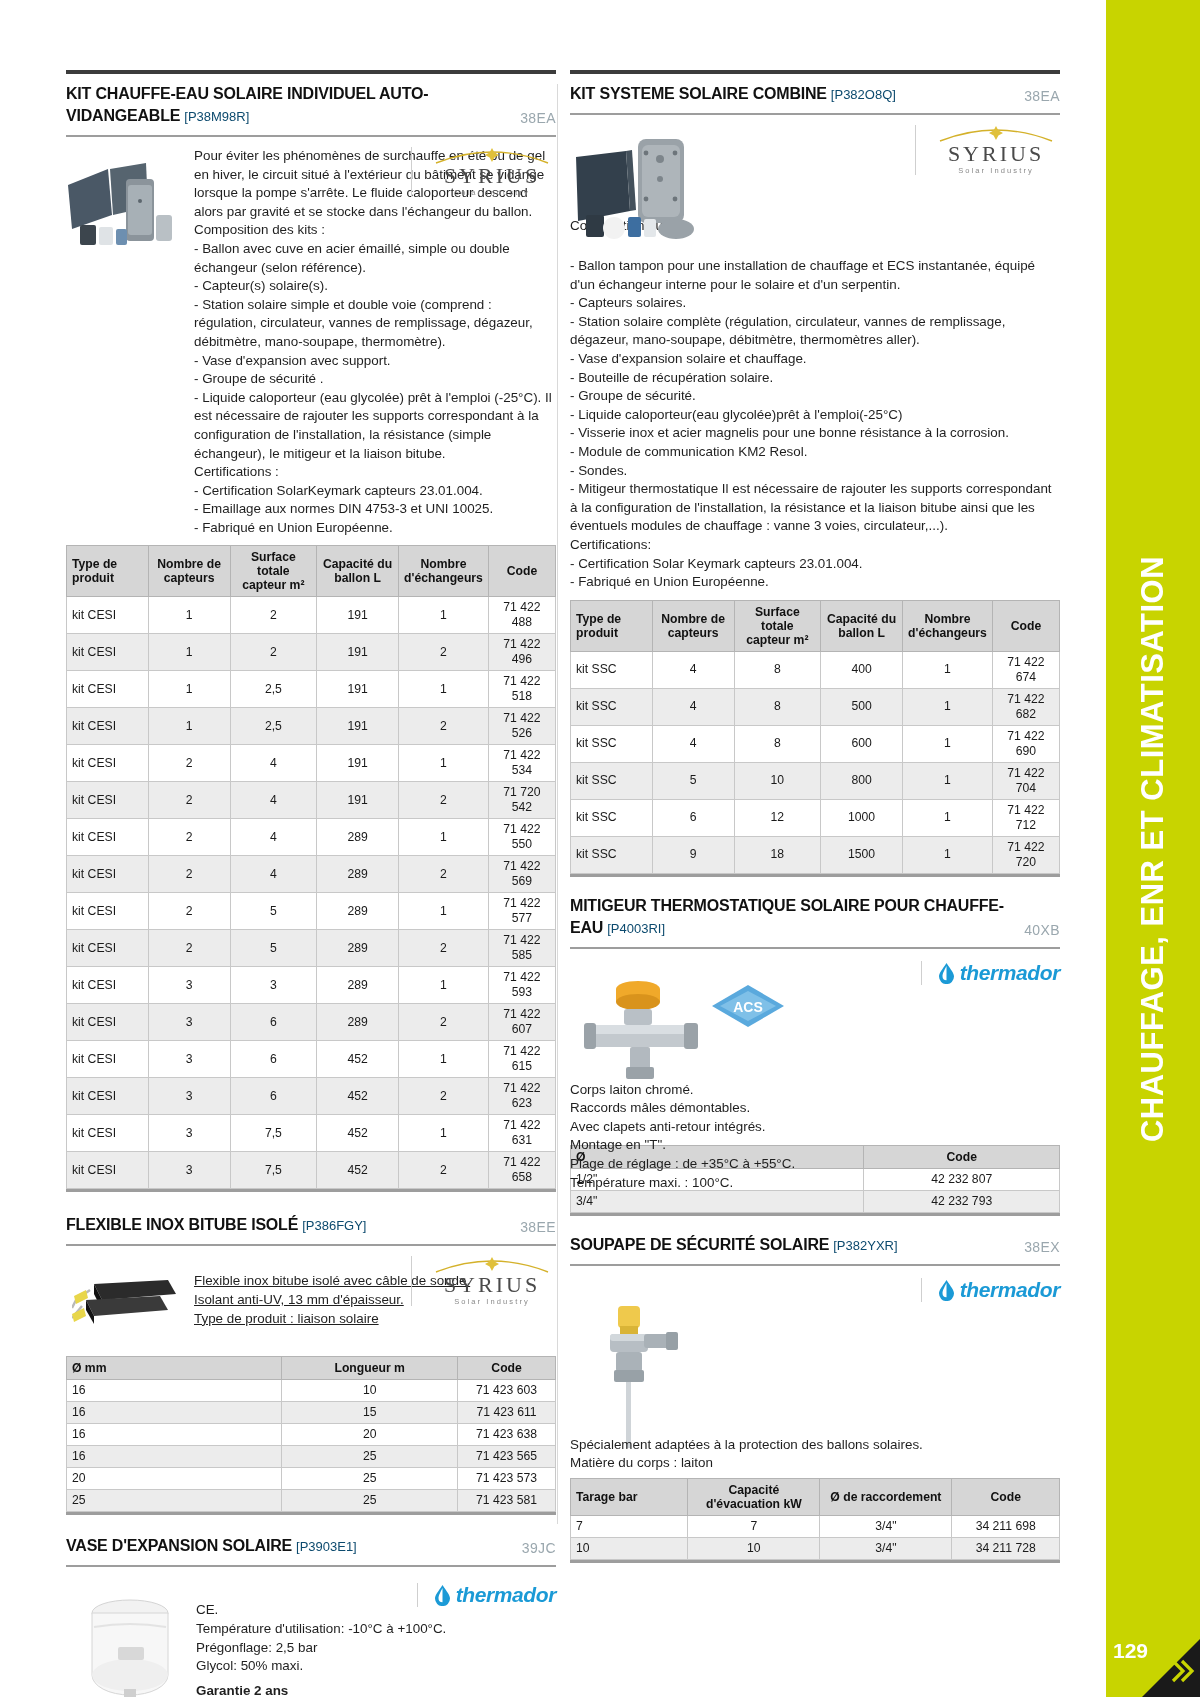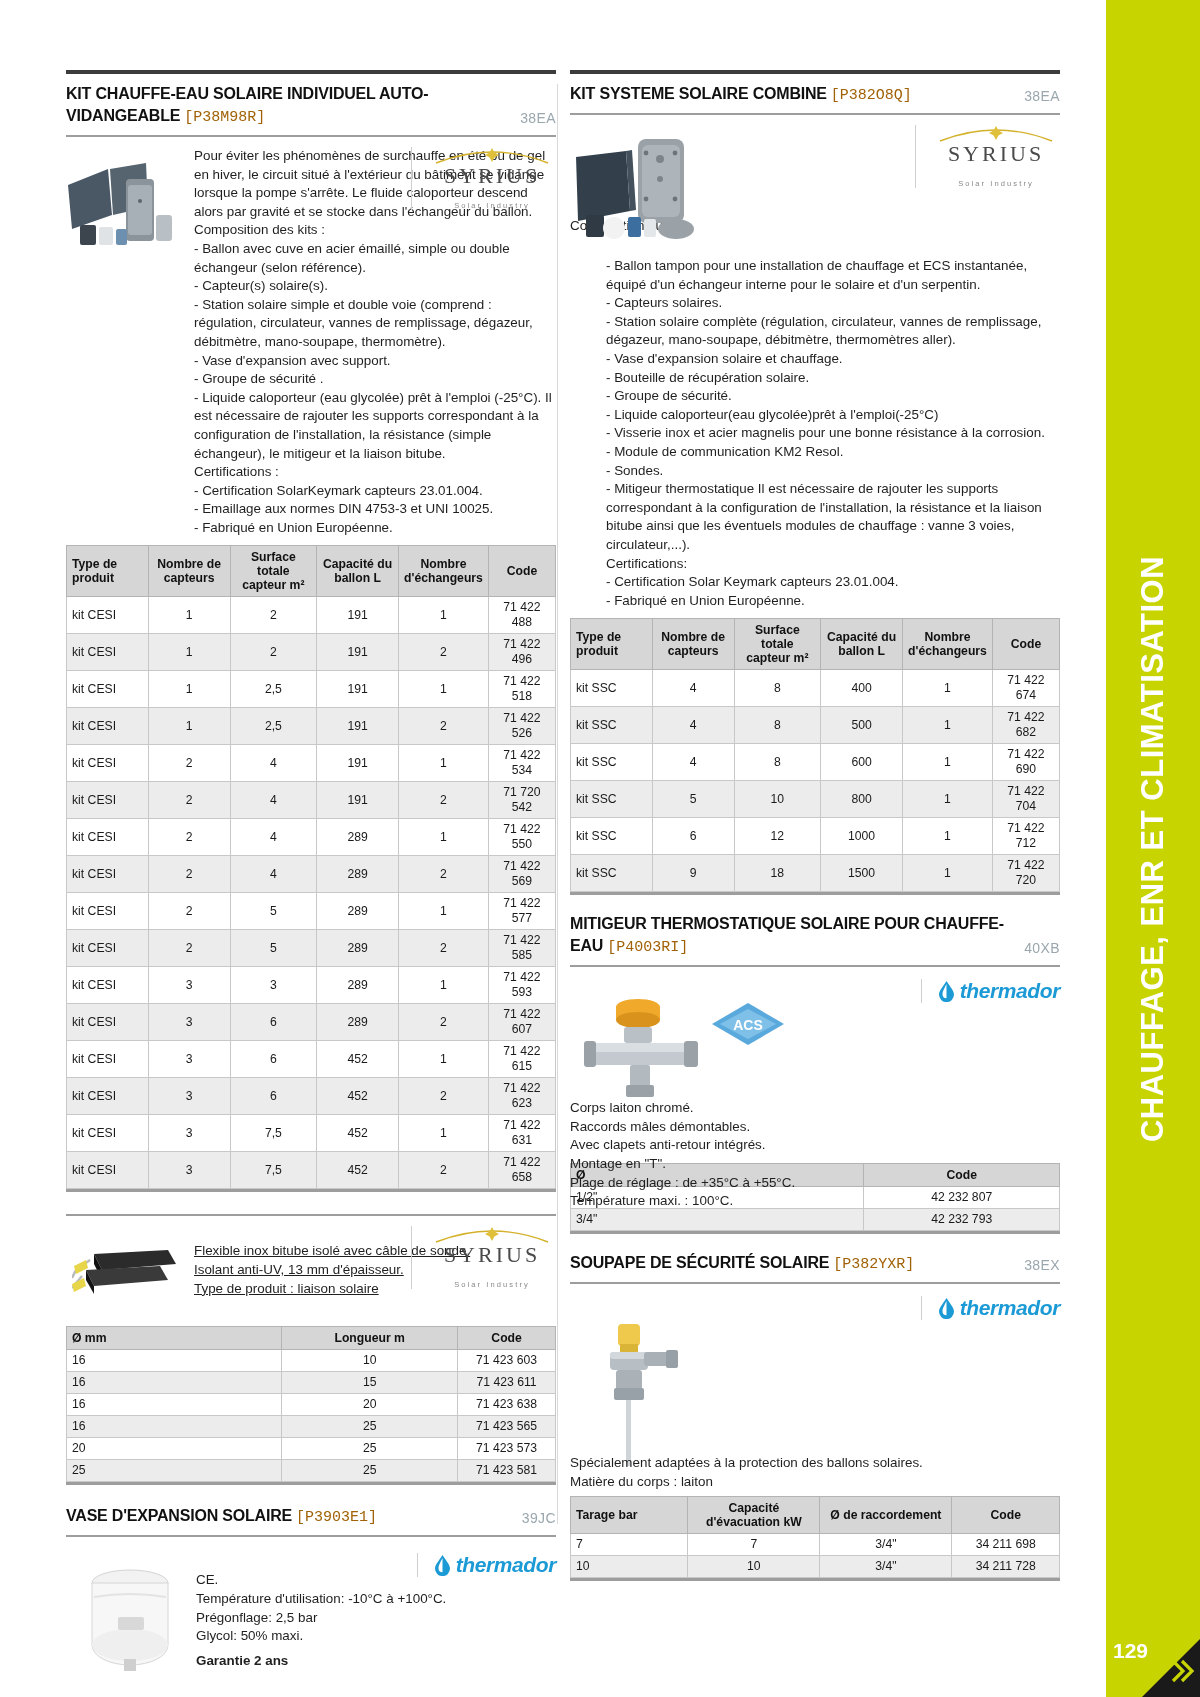--- a/index.html
+++ b/index.html
@@ -60,25 +60,24 @@
     position:relative;
     padding-bottom:5px;
   }
   .sec-title{
     font-size:16px;font-weight:bold;letter-spacing:-0.2px;
     line-height:22px;
     color:#111;
     display:inline;
   }
   .sec-ref{
-    font-size:15px;font-weight:normal;color:#a16207;
+    font-size:13px;font-weight:normal;color:#0c4a6e;
     letter-spacing:0;
     display:inline;
     margin-left:4px;
-    font-family:Liberation Mono, monospace;
   }
   .sec-tag{
     position:absolute;right:0;bottom:6px;
     font-size:14px;color:#9aa7ae;font-weight:500;letter-spacing:.4px;
   }
   .sec-rule-bot{
     height:2px;background:#9d9d9d;margin-top:3px;margin-bottom:0;
   }
 
   
@@ -95,21 +94,21 @@
     position:relative;height:18px;
   }
   .syrius .arc svg{display:block;margin:0 auto;}
   .syrius .s-name{
     font-size:22px;letter-spacing:3px;color:#4a4a4a;
     font-family:"Liberation Serif", serif;
     line-height:22px;
   }
   .syrius .s-sub{
     font-size:7.5px;letter-spacing:2.1px;color:#8a8a8a;
-    margin-top:14px;
+    margin-top:1px;
   }
   .thermador{
     display:flex;align-items:center;gap:5px;
   }
   .thermador .drop{
     width:17px;height:22px;position:relative;
   }
   .thermador .tname{
     font-size:21px;font-weight:bold;font-style:italic;
     color:#1b9ad6;letter-spacing:-.4px;
@@ -369,20 +368,24 @@
               <td>452</td>
               <td>2</td>
               <td>71 422 658</td>
             </tr>
           </tbody>
       </table>
       <div class="tbl-bot-rule"></div>
     </div>
 
     <div class="section" style="margin-top:22px;">
+      <div class="sec-head">
+        <span class="sec-title">FLEXIBLE INOX BITUBE ISOLÉ</span><span class="sec-ref">[P386FGY]</span>
+        <span class="sec-tag">38EE</span>
+      </div>
       <div class="sec-rule-bot"></div>
 
       <div class="prod-row" style="position:relative;min-height:92px;margin-top:10px;">
         <div class="brandbox" style="top:0;">
           <div class="syrius">
             <div class="arc">
               <svg width="120" height="18" viewBox="0 0 120 18">
                 <path d="M4 16 Q60 -6 116 16" stroke="#d4b12a" stroke-width="1.4" fill="none"></path>
                 <path d="M60 1 l2.4 4.6 4.6 2.4 -4.6 2.4 -2.4 4.6 -2.4 -4.6 -4.6 -2.4 4.6 -2.4 Z" fill="#e0c03a"></path>
               </svg>
@@ -540,21 +543,21 @@
               <rect x="68" y="86" width="12" height="18" rx="2" fill="#e3e7ea"></rect>
               <ellipse cx="100" cy="96" rx="18" ry="10" fill="#9aa2a8"></ellipse>
             </g>
           </svg>
         </div>
         <div class="copy" style="margin-left:0;padding-top:92px;">
           <p>Composition du kit :</p>
         </div>
       </div>
 
-      <div class="copy" style="margin-top:12px;margin-left:36px;">
+      <div class="copy" style="margin-top:12px;">
         <p style="white-space:pre-line;">- Ballon tampon pour une installation de chauffage et ECS instantanée, équipé d'un échangeur interne pour le solaire et d'un serpentin.
 - Capteurs solaires.
 - Station solaire complète (régulation, circulateur, vannes de remplissage, dégazeur, mano-soupape, débitmètre, thermomètres aller).
 - Vase d'expansion solaire et chauffage.
 - Bouteille de récupération solaire.
 - Groupe de sécurité.
 - Liquide caloporteur(eau glycolée)prêt à l'emploi(-25°C)
 - Visserie inox et acier magnelis pour une bonne résistance à la corrosion.
 - Module de communication KM2 Resol.
 - Sondes.

